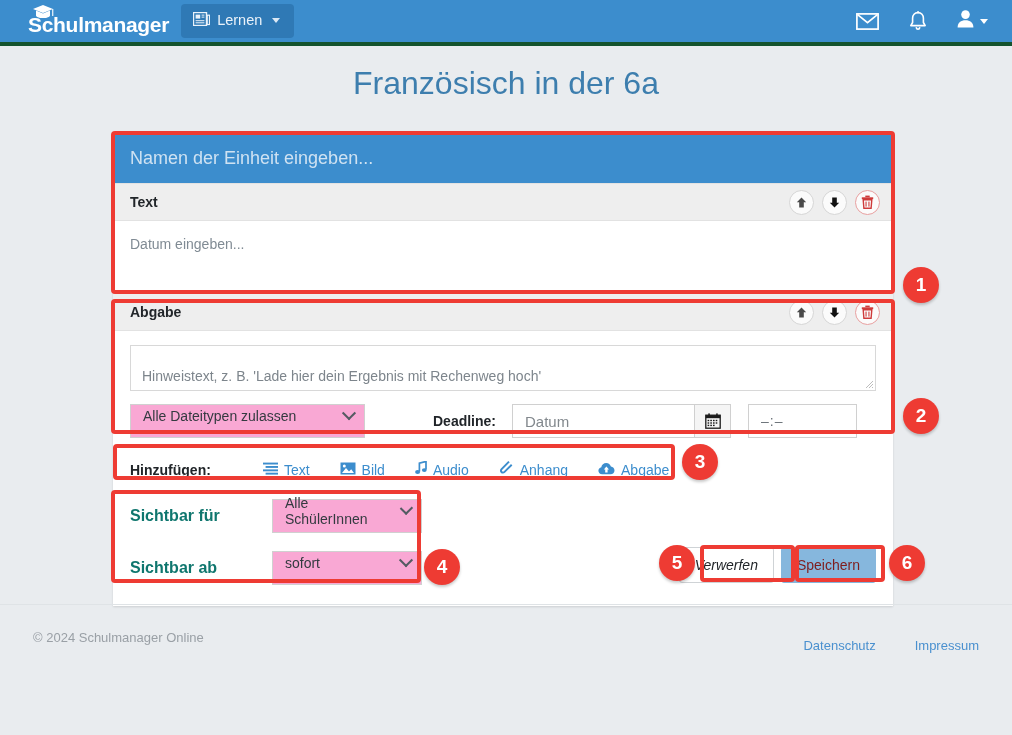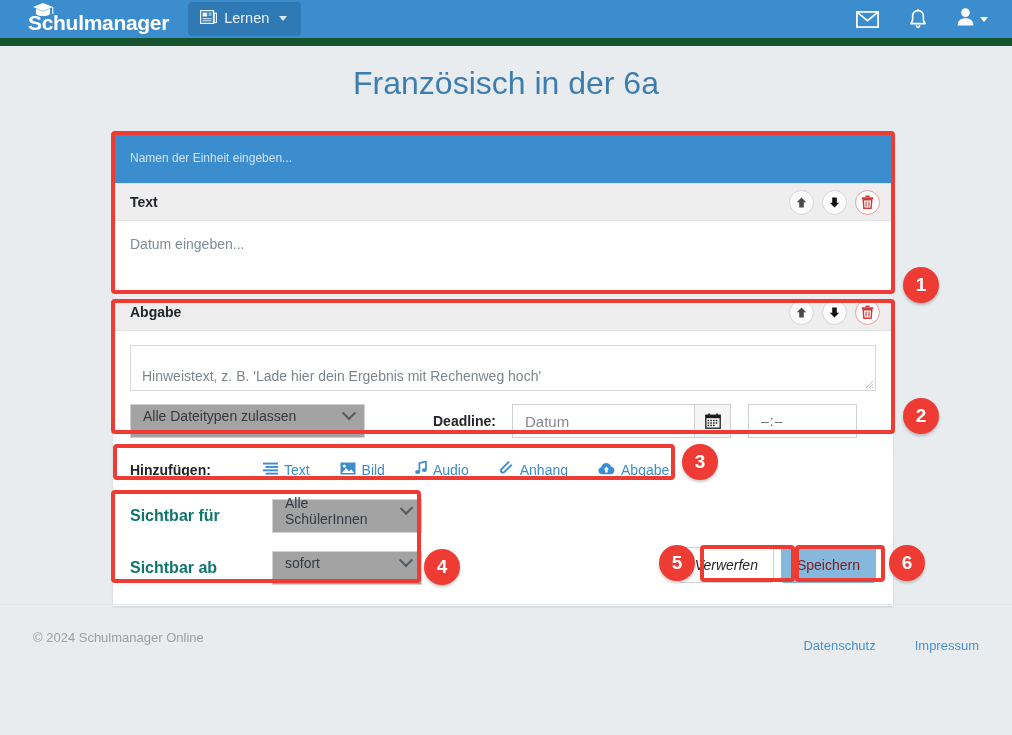--- a/index.html
+++ b/index.html
@@ -8,35 +8,35 @@
     font-family: "Liberation Sans", sans-serif;
     background: #e9ecef;
     overflow: hidden;
   }
 
   
   .navbar {
     position: absolute; left: 0; top: 0;
     width: 1012px; height: 46px;
     background: #3c8dcd;
-    border-bottom: 8px solid #14532d;
+    border-bottom: 4px solid #14532d;
     display: flex; align-items: center;
   }
   .brand {
     display: flex; align-items: flex-start;
     margin-left: 28px; position: relative;
   }
   .brand-text {
     color: #ffffff; font-size: 21px; font-weight: bold;
     letter-spacing: -0.3px; line-height: 1;
     padding-top: 6px;
   }
   .cap-icon { position: absolute; left: 4px; top: -4px; }
   .nav-btn {
-    margin-left: 19px;
+    margin-left: 12px;
     background: #2f79b5;
     color: #eaf2fa;
     font-size: 14.5px;
     padding: 8px 14px 9px 12px;
     border-radius: 4px;
     display: flex; align-items: center; gap: 7px;
     cursor: pointer;
     line-height: 1;
   }
   .nav-btn .caret {
@@ -74,21 +74,21 @@
     width: 780px;
     background: #ffffff;
     box-shadow: 0 1px 2px rgba(0,0,0,0.12);
   }
   .unit-title-bar {
     height: 50px; background: #3c8dcd;
     display: flex; align-items: center;
     padding-left: 17px;
   }
   .unit-title-placeholder {
-    color: #cfe2f2; font-size: 12px;
+    color: #cfe2f2; font-size: 18px;
   }
 
   
   .block-head {
     background: #eeeeee;
     height: 38px;
     display: flex; align-items: center;
     padding: 0 13px 0 17px;
     border-top: 1px solid #e2e2e2;
     border-bottom: 1px solid #e2e2e2;
@@ -125,21 +125,21 @@
   .resize-grip {
     position: absolute; right: 2px; bottom: 2px;
     width: 10px; height: 10px; pointer-events: none;
   }
 
   .abgabe-row2 {
     display: flex; align-items: center;
     margin-top: 13px;
   }
   .sel {
-    border: 1px solid #d0d0d0; background: #a3a3a3;
+    border: 1px solid #d0d0d0; background: #f9a8d4;
     height: 34px;
     display: flex; align-items: center;
     font-size: 14px; color: #343a40;
     padding: 0 10px 10px 12px;
     cursor: pointer;
     position: relative;
   }
   .chev {
     width: 10px; height: 10px;
     border-right: 2px solid #545b62;

